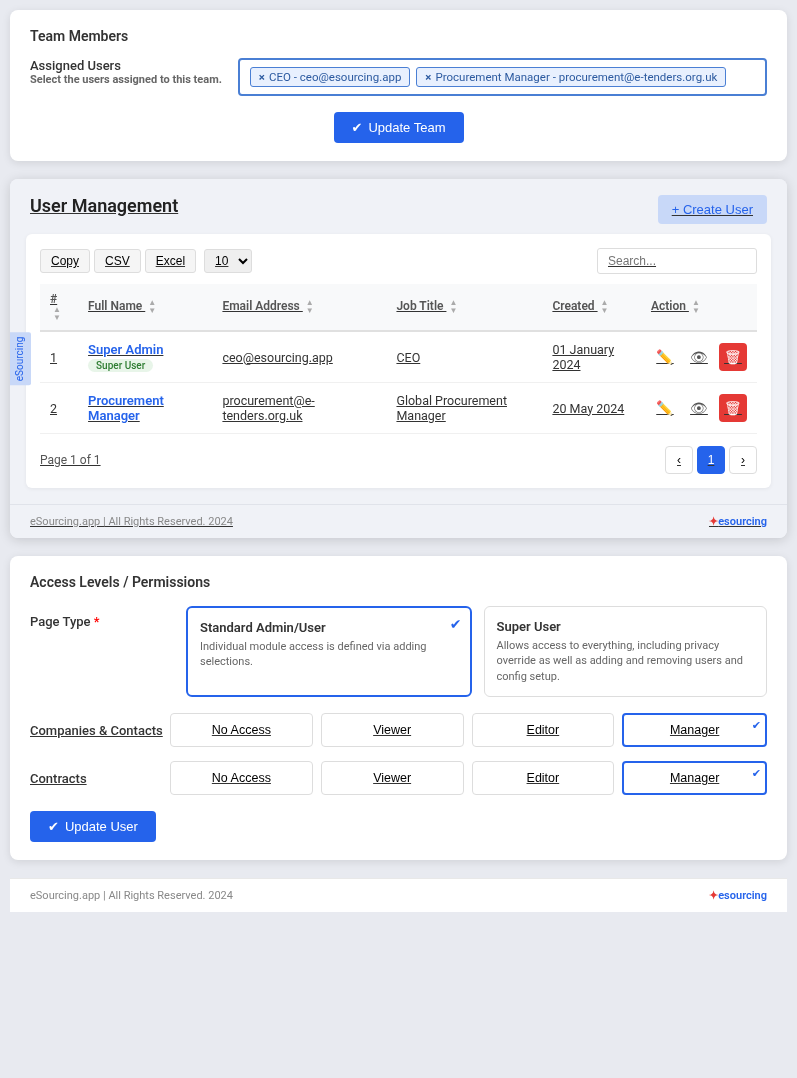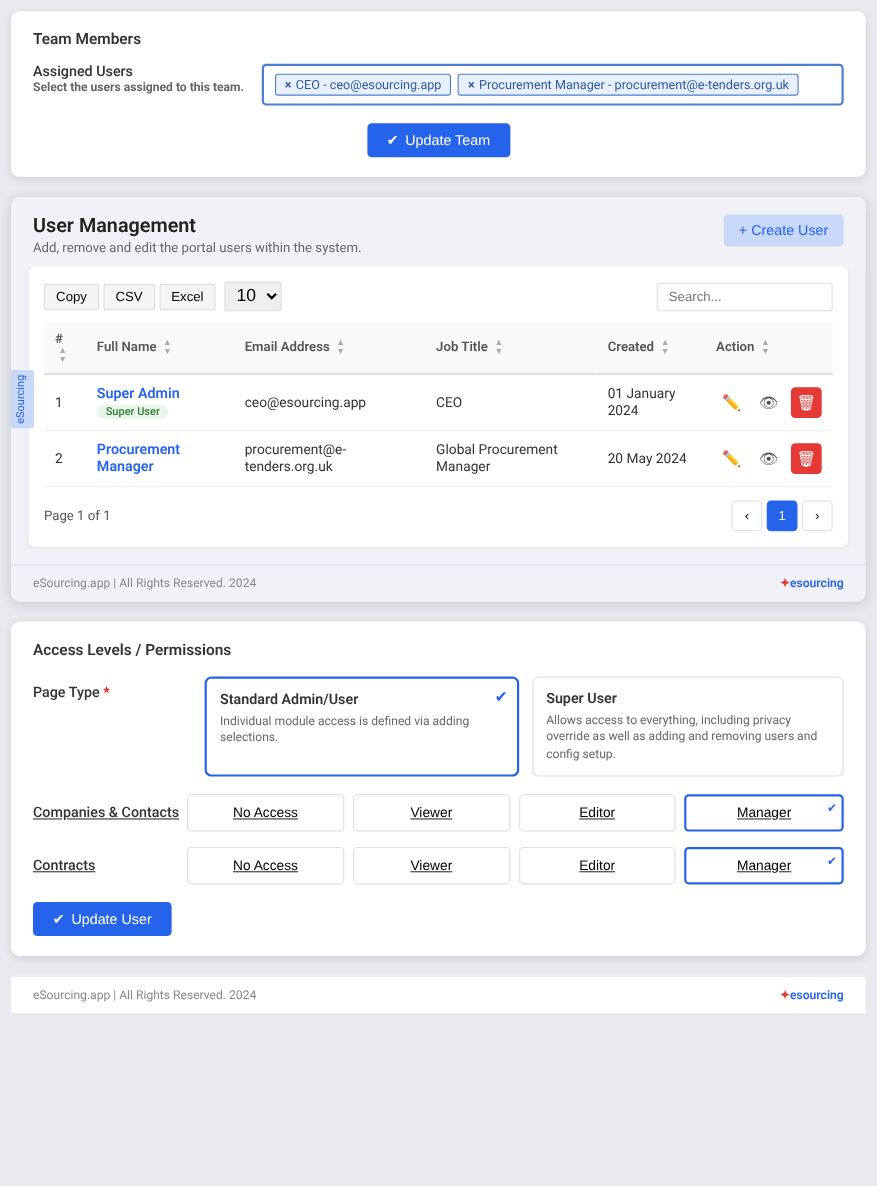--- a/index.html
+++ b/index.html
@@ -185,21 +185,21 @@
     .per-page-select {
       display: flex;
       align-items: center;
       gap: 4px;
       font-size: 12px;
     }
     .per-page-select select {
       border: 1px solid #ddd;
       border-radius: 3px;
       padding: 3px 6px;
-      font-size: 16px;
+      font-size: 12px;
     }
     .search-input {
       border: 1px solid #ddd;
       border-radius: 3px;
       padding: 5px 10px;
       font-size: 12px;
       width: 160px;
     }
     .data-table {
       width: 100%;
@@ -438,25 +438,24 @@
     <div class="update-row">
       <button class="btn-update">
         <span>✔</span>
         <span>Update Team</span>
       </button>
     </div>
   </div>
 </div>
 
 <div class="user-mgmt-card">
-  <div style="position:relative;">
+  <div style="position:relative;text-decoration:underline;">
     <div class="um-header">
       <div>
         <div class="um-title">User Management</div>
-        <div class="um-subtitle">Add, remove and edit the portal users within the system.</div>
       </div>
       <button class="btn-create-user">+ Create User</button>
     </div>
 
     <div style="position:absolute;left:-2px;top:50%;transform:translateY(-50%);">
       <div style="background:#c8d8f8;color:#2563eb;font-size:10px;padding:4px 6px;border-radius:2px;writing-mode:vertical-rl;text-orientation:mixed;transform:rotate(180deg);">eSourcing</div>
     </div>
 
     <div class="um-table-wrapper">
       <div class="table-controls-top">

